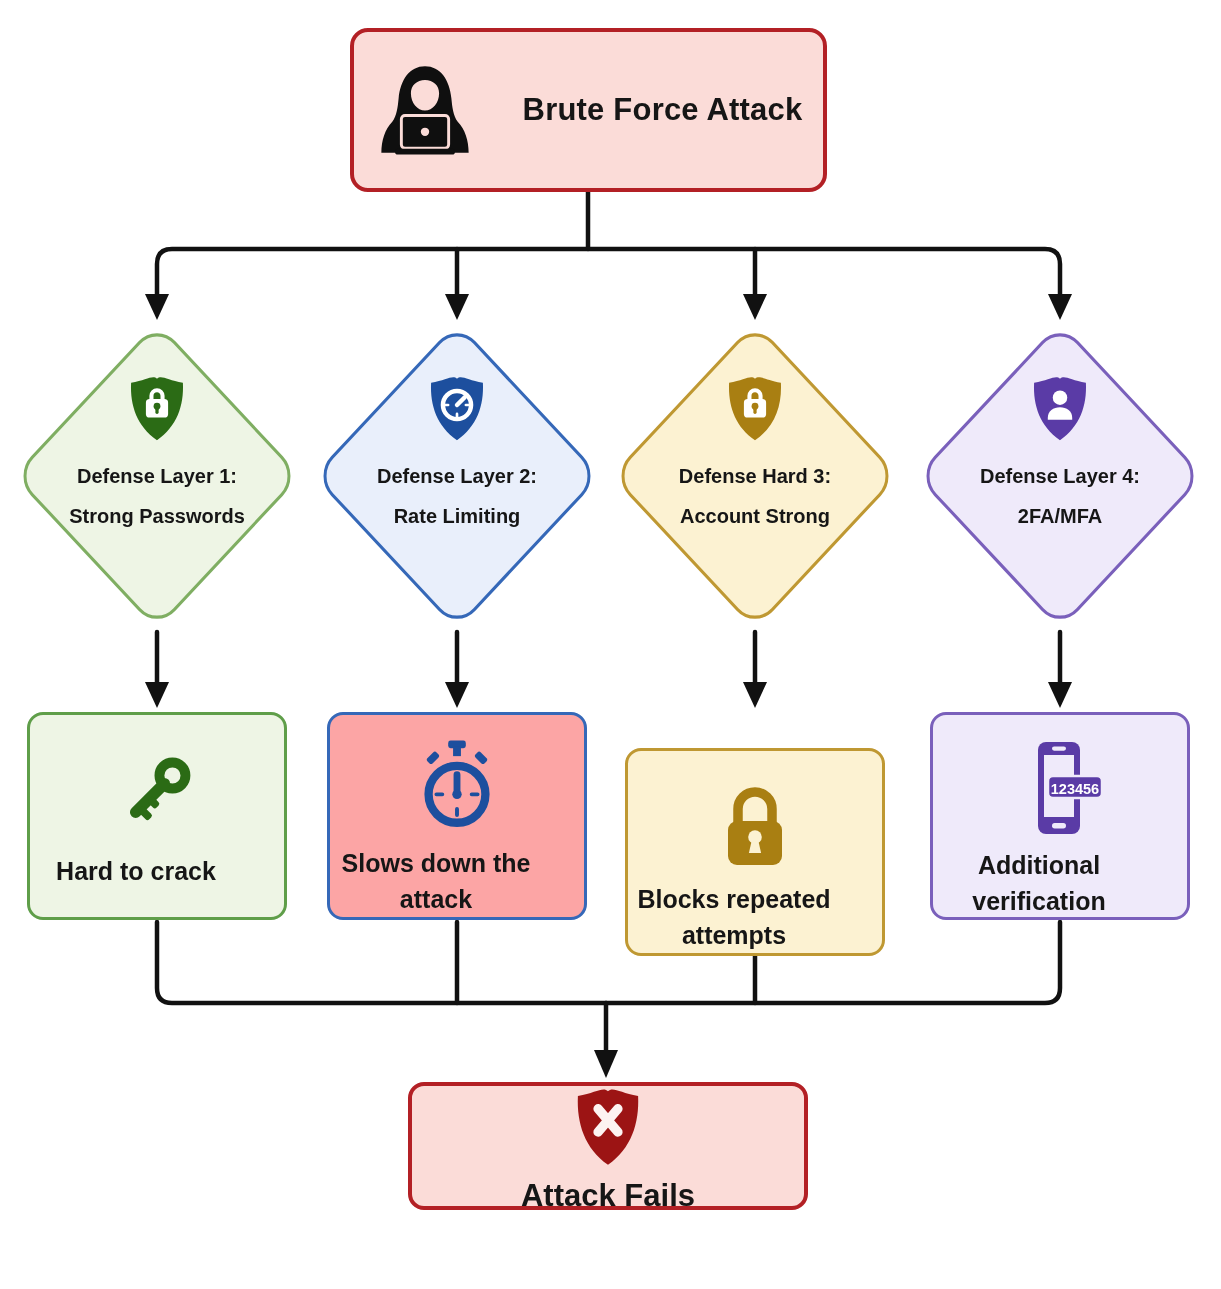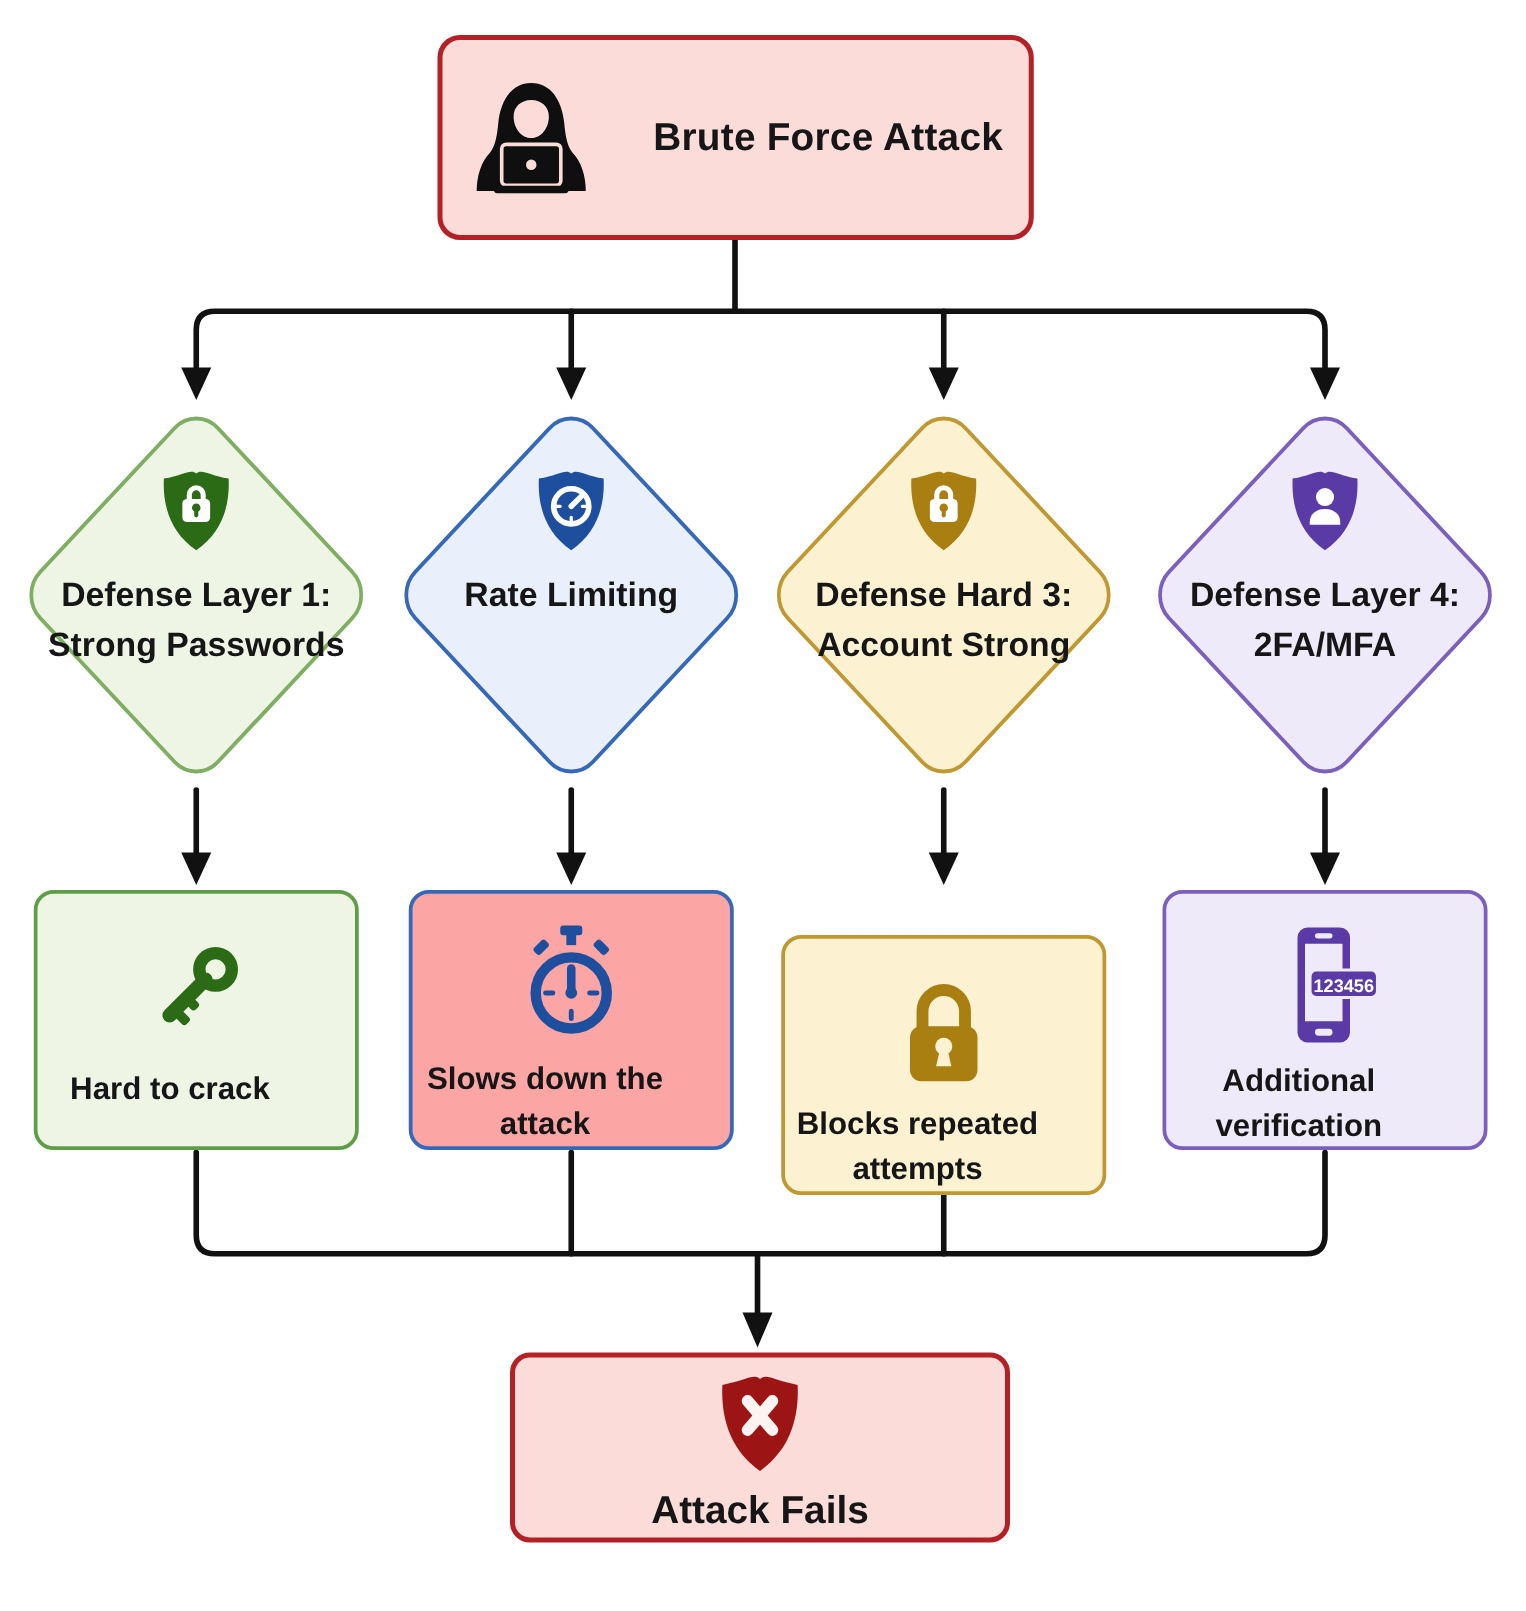--- a/index.html
+++ b/index.html
@@ -6,30 +6,30 @@
   .canvas{position:relative;width:1221px;height:1289px;background:#ffffff;overflow:hidden;
           font-family:"Liberation Sans",sans-serif;color:#161616;}
   .connectors{position:absolute;left:0;top:0;width:1221px;height:1289px;z-index:0;}
   .connectors path{fill:none;stroke:currentColor;stroke-width:4.5;stroke-linecap:round;}
   .connectors polygon{fill:currentColor;stroke:none;}
 
   .node{position:absolute;z-index:1;box-sizing:border-box;display:flex;align-items:center;justify-content:center;}
   .top-node{left:350px;top:28px;width:477px;height:164px;border:4px solid;border-radius:18px;gap:36px;}
   .top-node .label{font-size:31px;font-weight:bold;letter-spacing:.2px;}
 
-  .fail-node{left:408px;top:1082px;width:400px;height:152px;border:4px solid;border-radius:16px;
+  .fail-node{left:408px;top:1082px;width:400px;height:128px;border:4px solid;border-radius:16px;
              flex-direction:column;gap:8px;padding-top:4px;}
   .fail-node .label{font-size:31px;font-weight:bold;}
 
   .diamond-wrap{position:absolute;z-index:1;width:290px;height:308px;top:322px;}
   .diamond-shape{position:absolute;left:43px;top:52px;width:204px;height:204px;box-sizing:border-box;
                  border:3px solid;border-radius:26px;transform:scaleY(1.07) rotate(45deg);}
   .diamond-content{position:absolute;inset:0;z-index:2;display:flex;flex-direction:column;
                    align-items:center;padding-top:46px;box-sizing:border-box;}
-  .d-line{font-size:27px;font-weight:bold;line-height:40px;text-align:center;}
+  .d-line{font-size:20px;font-weight:bold;line-height:40px;text-align:center;}
   .d-icon{height:80px;display:flex;align-items:center;justify-content:center;margin-bottom:8px;}
 
   .result-box{position:absolute;z-index:1;top:712px;width:260px;height:208px;box-sizing:border-box;
               border:3.5px solid;border-radius:16px;display:flex;flex-direction:column;
               padding-top:20px;}
   .r-icon{height:112px;display:flex;align-items:center;justify-content:center;}
   .r-label{font-size:25px;font-weight:bold;text-align:center;line-height:36px;max-width:212px;margin-top:6px;}
 
   .c1{left:12px;} .c2{left:312px;} .c3{left:610px;} .c4{left:915px;}
   .b1{left:27px;} .b2{left:327px;} .b3{left:625px;} .b4{left:930px;}
@@ -104,20 +104,21 @@
     <div class="diamond-shape" style="background-color: rgb(233, 239, 251); border-color: rgb(53, 104, 184);"></div>
     <div class="diamond-content">
       <span class="icon d-icon" style="color: rgb(29, 79, 158);">
         <svg width="74" height="78" viewBox="0 0 100 100">
           <path fill="currentColor" d="M50 10.5 C44 5 36 12.5 15 16 C13.5 47 23 75 50 93.5 C77 75 86.5 47 85 16 C64 12.5 56 5 50 10.5 Z"></path>
           <circle cx="50" cy="46" r="19" fill="none" stroke="#ffffff" stroke-width="6"></circle>
           <path d="M50 46 L60.5 35.5" stroke="#ffffff" stroke-width="6" stroke-linecap="round"></path>
           <path d="M33 46 h5 M62 46 h5 M50 58 v5" stroke="#ffffff" stroke-width="3.6" stroke-linecap="round"></path>
         </svg>
       </span>
+      <div class="d-line">Defense Layer 2:</div>
       <div class="d-line">Rate Limiting</div>
     </div>
   </div>
 
   <div class="diamond-wrap c3">
     <div class="diamond-shape" style="background-color: rgb(252, 242, 210); border-color: rgb(191, 152, 50);"></div>
     <div class="diamond-content">
       <span class="icon d-icon" style="color: rgb(169, 127, 18);">
         <svg width="74" height="78" viewBox="0 0 100 100">
           <path fill="currentColor" d="M50 10.5 C44 5 36 12.5 15 16 C13.5 47 23 75 50 93.5 C77 75 86.5 47 85 16 C64 12.5 56 5 50 10.5 Z"></path>

